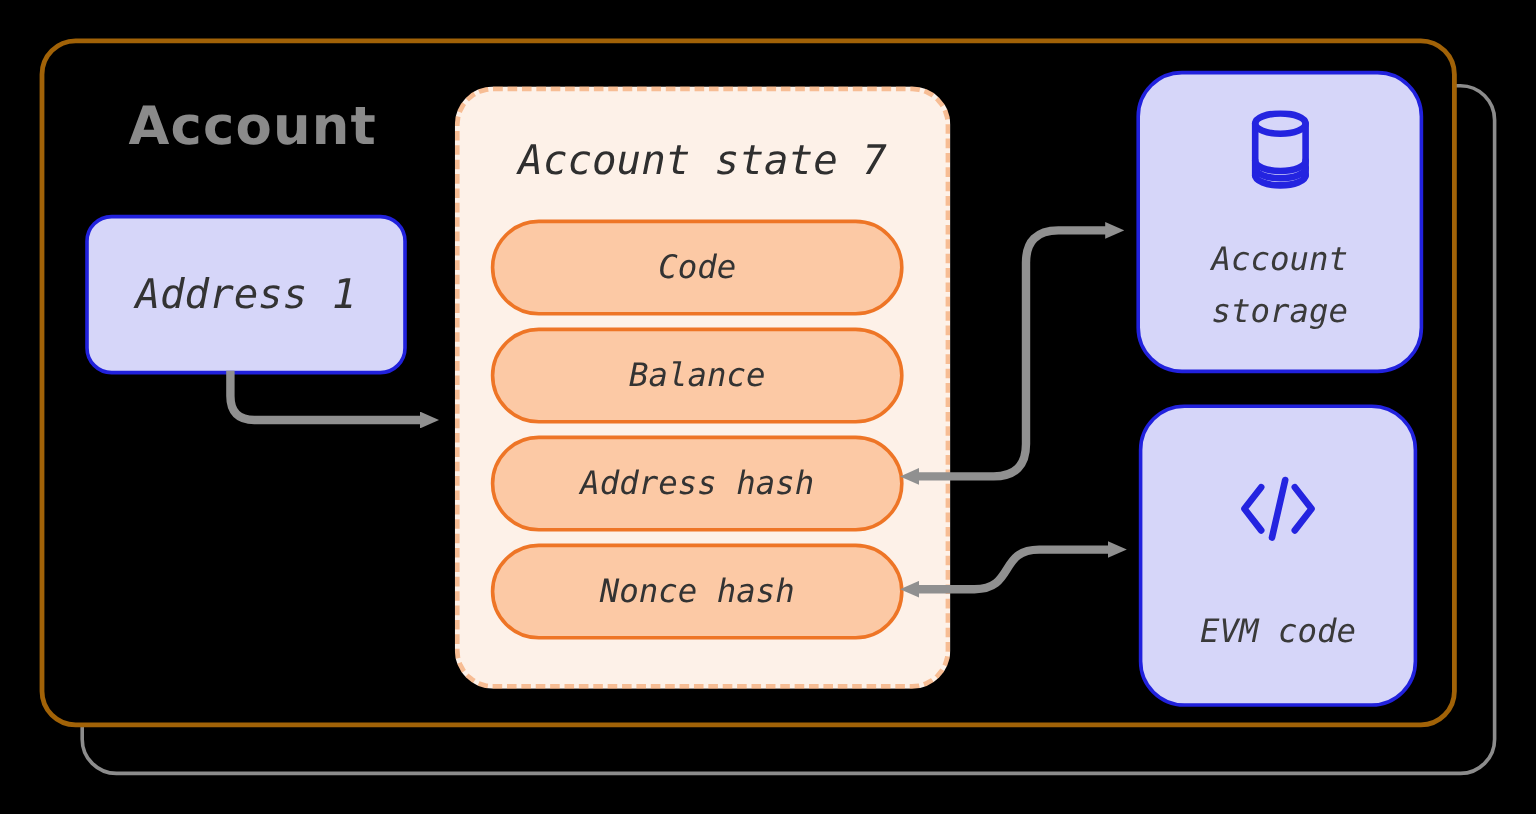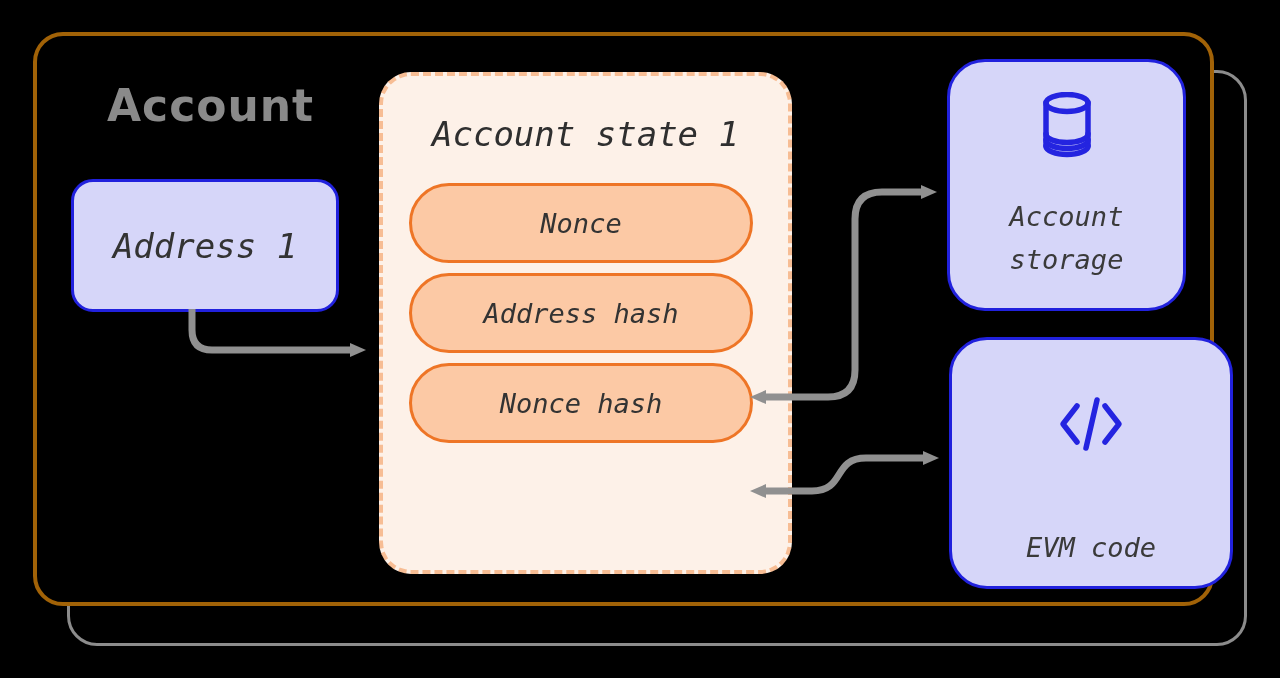--- a/index.html
+++ b/index.html
@@ -95,25 +95,24 @@
   }
   .storage-box {
     left: 910px; top: 23px;
     width: 239px; height: 252px;
     border-radius: 38px;
     display: flex; flex-direction: column; align-items: center;
     padding-top: 30px;
   }
   .code-box {
     left: 912px; top: 301px;
-    width: 284px; height: 252px;
+    width: 232px; height: 252px;
     border-radius: 38px;
     display: flex; flex-direction: column; align-items: center;
     padding-top: 53px;
-    gap: 21px;
   }
   .node-label {
     font-size: 27px;
     font-style: italic;
     color: #3a3a3a;
     text-align: center;
     line-height: 43px;
   }
   .storage-box .node-label { margin-top: 30px; }
   .code-box .node-label { margin-top: 50px; }
@@ -133,24 +132,27 @@
 
   <div class="main-box">
 
     <div class="account-title">Account</div>
 
     <div class="node address-box">
       <span>Address 1</span>
     </div>
 
     <div class="state-box">
-      <div class="state-title">Account state 1</div>
+      <div class="state-title">Account state 7</div>
       <div class="pill-stack">
         <div class="pill">
-          <span>Nonce</span>
+          <span>Code</span>
+        </div>
+        <div class="pill">
+          <span>Balance</span>
         </div>
         <div class="pill">
           <span>Address hash</span>
         </div>
         <div class="pill">
           <span>Nonce hash</span>
         </div>
       </div>
     </div>
 

